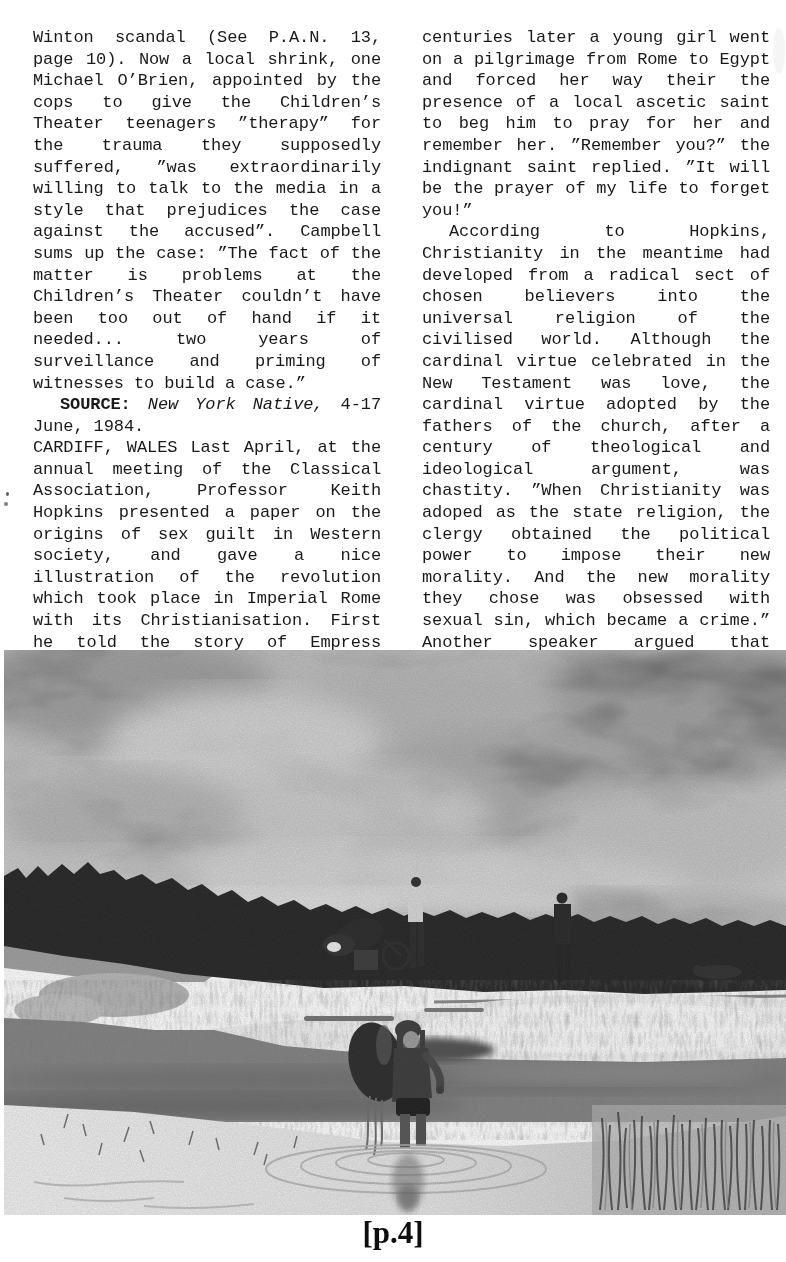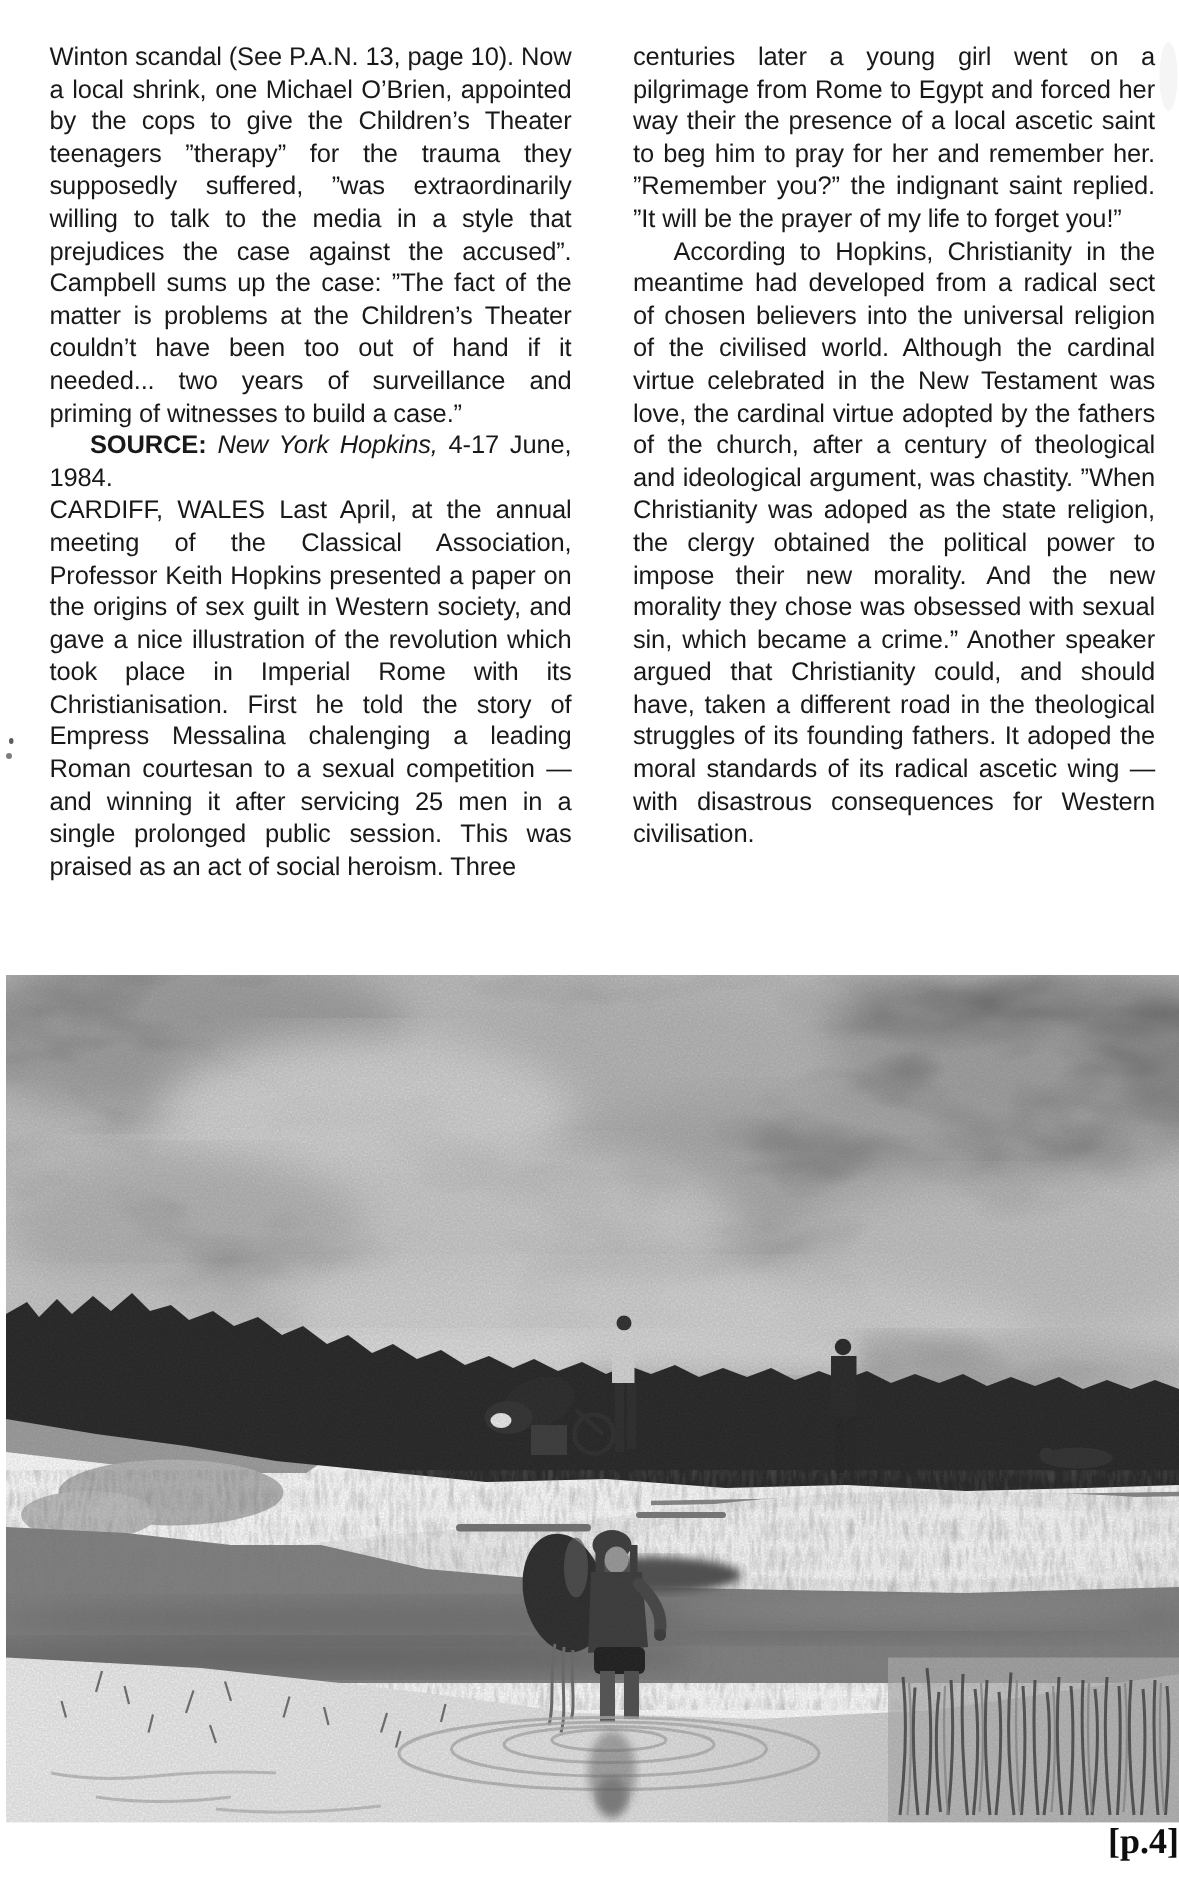--- a/index.html
+++ b/index.html
@@ -3,45 +3,45 @@
 <meta charset="utf-8">
 <style>
   html,body{margin:0;padding:0;}
   body{
     width:786px;height:1262px;position:relative;overflow:hidden;
     background:#ffffff;color:#191919;
     font-family:"Liberation Sans",sans-serif;
   }
   .columns{position:absolute;top:27px;left:33px;width:737px;display:flex;gap:41px;}
   .col{width:348px;font-size:17px;line-height:21.6px;text-align:justify;letter-spacing:-0.1px;hyphens:auto;}
-  .col p{margin:0;}
+  .col p{margin:0;font-family:Liberation Mono, monospace;}
   .indent{text-indent:27px;}
   .gap-top{margin-top:21.6px;}
   .src-label{font-weight:bold;}
   .src-pub{font-style:italic;}
   .photo{position:absolute;top:650px;left:4px;width:782px;height:565px;margin:0;}
   .photo svg{display:block;}
   .page-number{
-    position:absolute;top:1215px;left:0;width:786px;text-align:right;
-    font-family:"Liberation Serif",serif;font-weight:bold;font-size:24px;color:#0e0e0e;
+    position:absolute;top:1215px;left:0;width:786px;text-align:center;
+    font-family:"Liberation Serif",serif;font-weight:bold;font-size:31px;color:#0e0e0e;
   }
   .speck{position:absolute;background:#5c5c5c;border-radius:50%;}
   #speck-a{left:6px;top:492px;width:3px;height:4px;}
   #speck-b{left:4px;top:502px;width:4px;height:4px;opacity:.8;}
   .smudge{position:absolute;right:1px;top:28px;width:12px;height:46px;
     background:#efefef;opacity:.65;border-radius:50%;}
 </style>
 </head>
 <body>
 
 <div class="columns">
   <div class="col">
     <p>Winton scandal (See P.A.N. 13, page 10). Now a local shrink, one Michael O’Brien, appointed by the cops to give the Children’s Theater teenagers ”therapy” for the trauma they supposedly suffered, ”was extraordinarily willing to talk to the media in a style that prejudices the case against the accused”. Campbell sums up the case: ”The fact of the matter is problems at the Children’s Theater couldn’t have been too out of hand if it needed... two years of surveillance and priming of witnesses to build a case.”</p>
     <p class="indent"><span class="src-label">SOURCE:</span>
-      <span class="src-pub">New York Hopkins,</span>
+      <span class="src-pub">New York Native,</span>
       <span>4-17 June, 1984.</span></p>
     <p class="gap-top">CARDIFF, WALES Last April, at the annual meeting of the Classical Association, Professor Keith Hopkins presented a paper on the origins of sex guilt in Western society, and gave a nice illustration of the revolution which took place in Imperial Rome with its Christianisation. First he told the story of Empress Messalina chalenging a leading Roman courtesan to a sexual competition — and winning it after servicing 25 men in a single prolonged public session. This was praised as an act of social heroism. Three</p>
   </div>
   <div class="col">
     <p>centuries later a young girl went on a pilgrimage from Rome to Egypt and forced her way their the presence of a local ascetic saint to beg him to pray for her and remember her. ”Remember you?” the indignant saint replied. ”It will be the prayer of my life to forget you!”</p>
     <p class="indent">According to Hopkins, Christianity in the meantime had developed from a radical sect of chosen believers into the universal religion of the civilised world. Although the cardinal virtue celebrated in the New Testament was love, the cardinal virtue adopted by the fathers of the church, after a century of theological and ideological argument, was chastity. ”When Christianity was adoped as the state religion, the clergy obtained the political power to impose their new morality. And the new morality they chose was obsessed with sexual sin, which became a crime.” Another speaker argued that Christianity could, and should have, taken a different road in the theological struggles of its founding fathers. It adoped the moral standards of its radical ascetic wing — with disastrous consequences for Western civilisation.</p>
   </div>
 </div>
 
 <figure class="photo" role="img" aria-label="Black-and-white photograph of a marshy shoreline under dramatic storm clouds: a dark tree-lined ridge with a few small white houses at left, a bright lake behind a grassy wetland, two people standing in the field beside a loaded bicycle, a dark bundle lying in the grass at right, and in the foreground a long-haired child wading knee-deep through rippling water carrying a large dark sack over one shoulder, with reeds at the right edge.">

